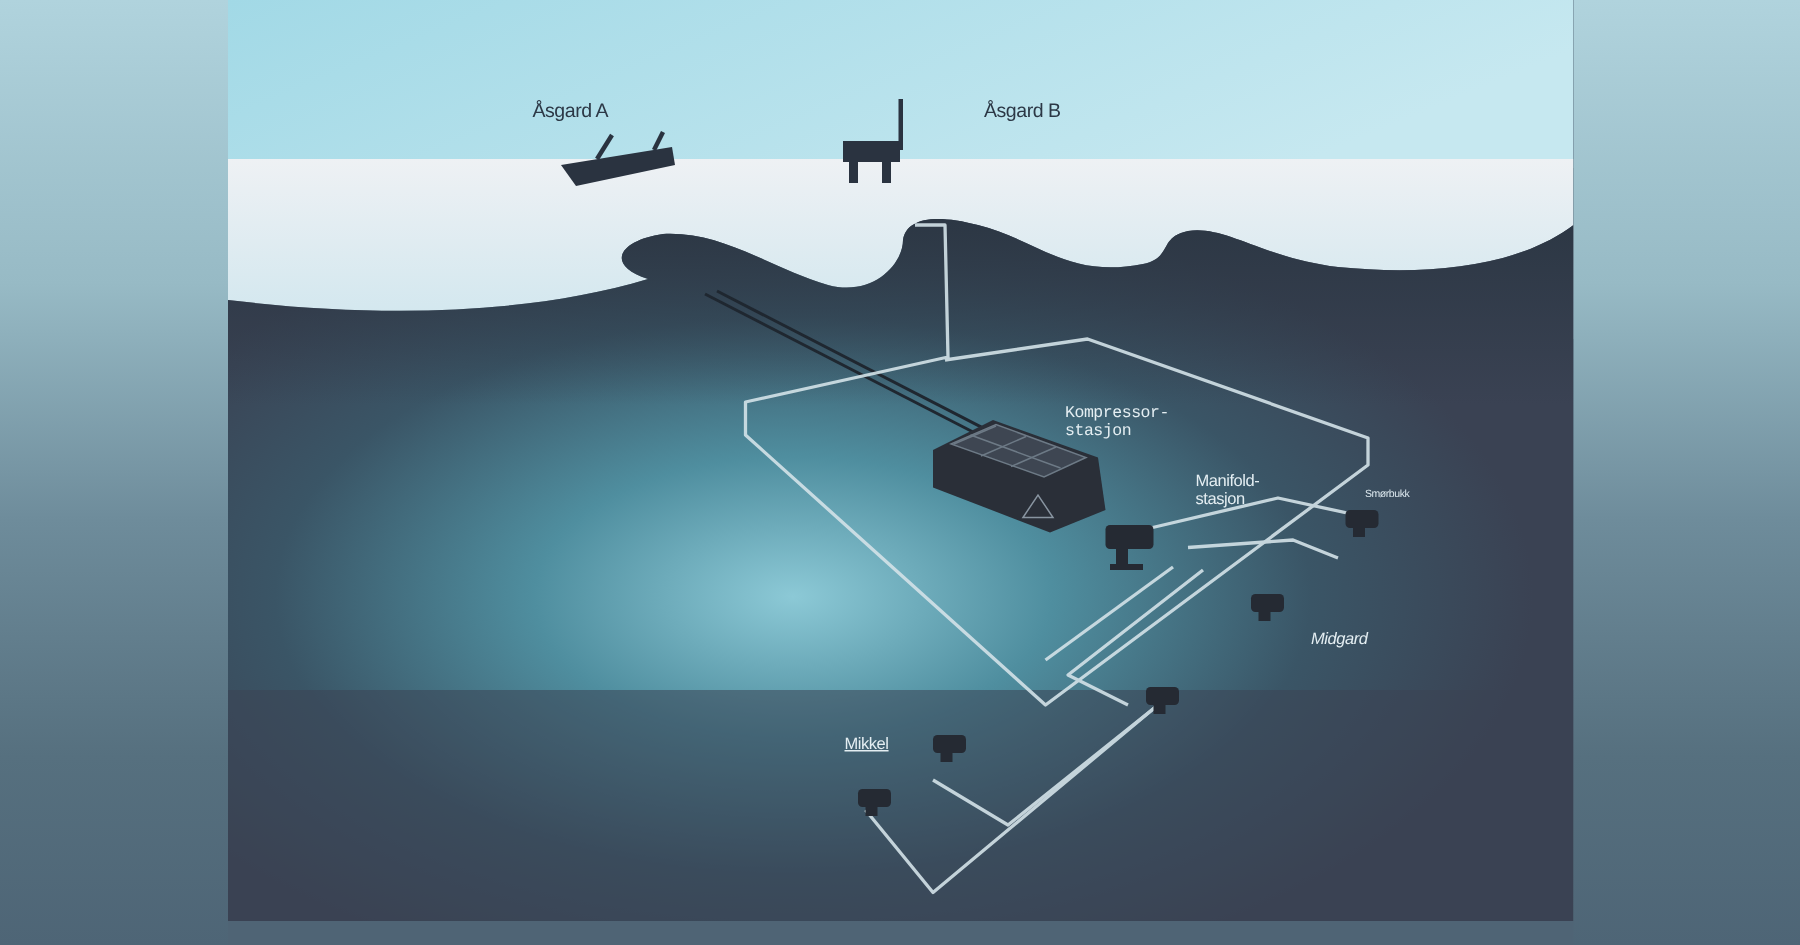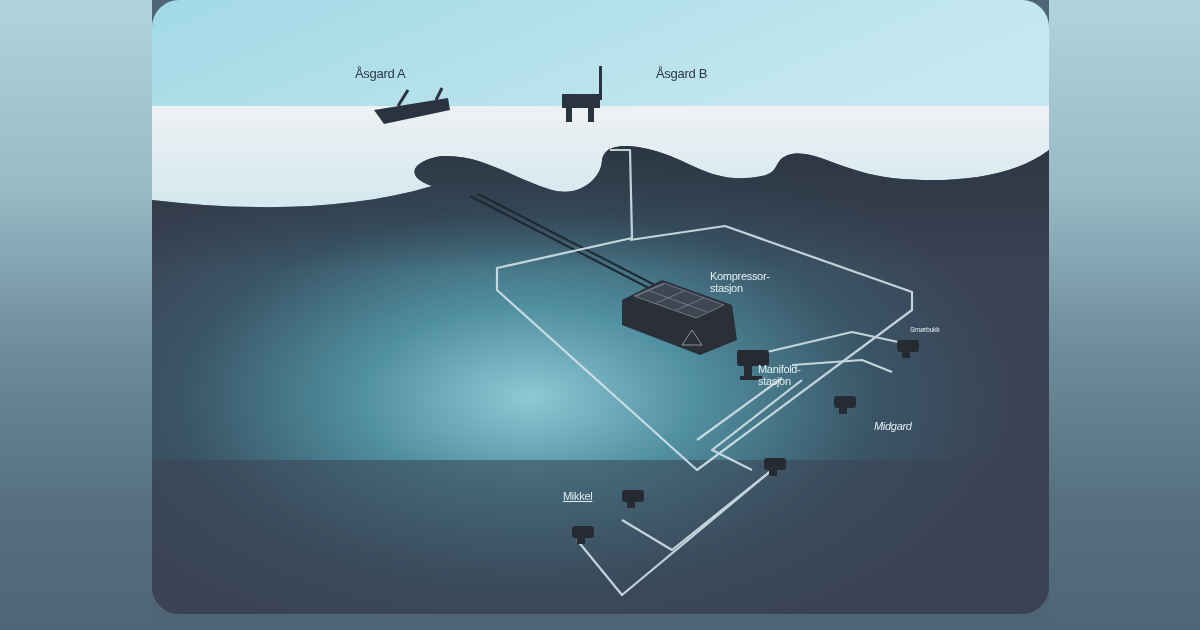--- a/index.html
+++ b/index.html
@@ -2,21 +2,21 @@
 <html><head>
 <meta charset="utf-8">
 <style>
   html, body { margin:0; padding:0; }
   body { width:1200px; height:630px; overflow:hidden; position:relative;
          font-family:"Liberation Sans", sans-serif; background:#4f6475; }
   .side { position:absolute; top:0; width:152px; height:630px;
           background:linear-gradient(180deg,#b0d3dd 0%,#97bac5 30%,#6e8c9b 55%,#56707f 80%,#4e6576 100%); }
   .side.left { left:0; }
   .side.right { right:0; width:151px; }
-  .frame { position:absolute; left:152px; top:0; width:897px; height:614px; overflow:hidden;border-radius:27px; }
+  .frame { position:absolute; left:152px; top:0; width:897px; height:614px; overflow:hidden; }
   svg.scene { position:absolute; left:0; top:0; }
   .lbl { position:absolute; color:#2c3846; font-size:13px; letter-spacing:-0.3px; }
   .lbl.light { color:#e4eef2; font-size:11px; line-height:12px; }
   .lbl.tiny { font-size:7px; color:#dce8ee; }
 </style>
 </head>
 <body>
 
 <div class="side left"></div>
 <div class="side right"></div>
@@ -112,24 +112,24 @@
       <rect x="410" y="94" width="38" height="14"></rect>
       <rect x="414" y="108" width="6" height="14"></rect>
       <rect x="436" y="108" width="6" height="14"></rect>
       <rect x="447" y="66" width="3" height="34"></rect>
     </g>
   </svg>
 
   <div class="lbl" style="left:203px;top:66px;">Åsgard A</div>
   <div class="lbl" style="left:504px;top:66px;">Åsgard B</div>
 
-  <div class="lbl light" style="left:558px;top:270px;">
+  <div class="lbl light" style="left:558px;top:270px;font-family:Liberation Mono, monospace;">
     <div>Kompressor-</div>
     <div>stasjon</div>
   </div>
-  <div class="lbl light" style="left:606px;top:315px;margin-top:48px;">
+  <div class="lbl light" style="left:645px;top:315px;">
     <div>Manifold-</div>
     <div>stasjon</div>
   </div>
   <div class="lbl tiny" style="left:758px;top:326px;">Smørbukk</div>
   <div class="lbl light" style="left:722px;top:420px;font-style:italic;">Midgard</div>
   <div class="lbl light" style="left:411px;top:490px;text-decoration:underline;">Mikkel</div>
 </div>
 
 </body></html>

